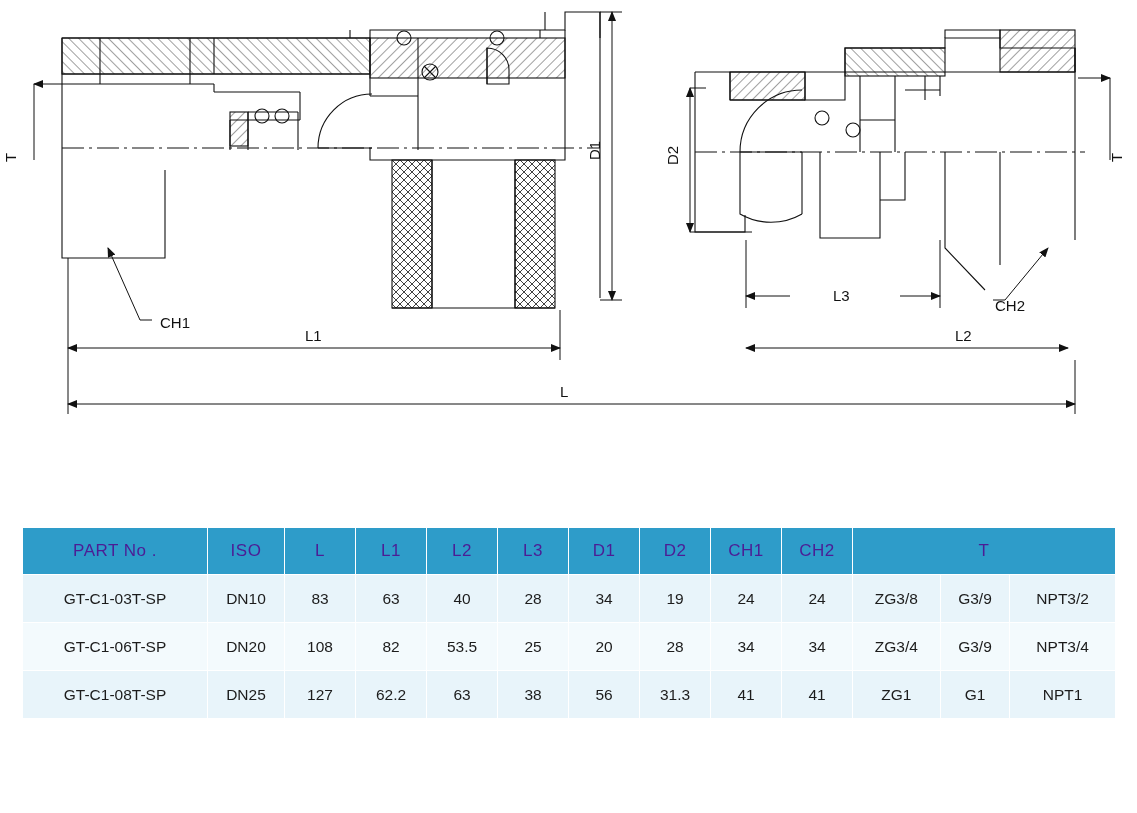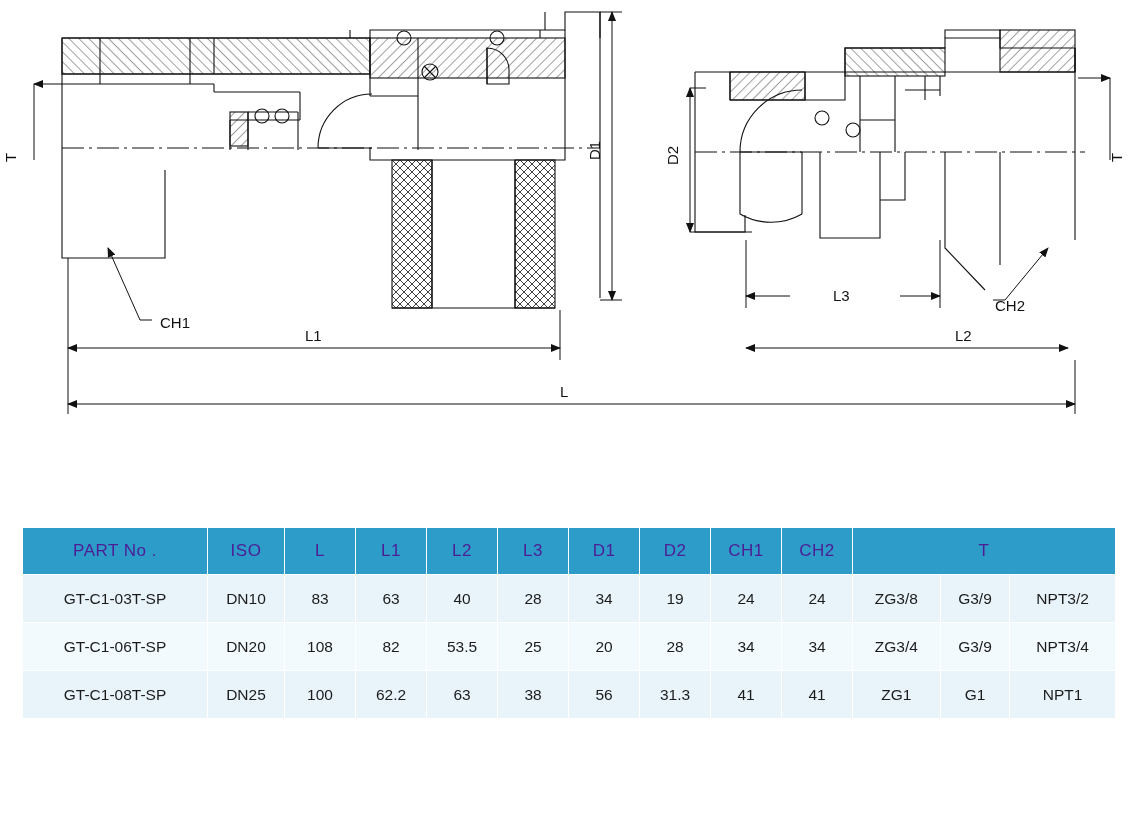--- a/index.html
+++ b/index.html
@@ -255,21 +255,21 @@
       <td>28</td>
       <td>34</td>
       <td>34</td>
       <td>ZG3/4</td>
       <td>G3/9</td>
       <td>NPT3/4</td>
     </tr>
     <tr>
       <td>GT-C1-08T-SP</td>
       <td>DN25</td>
-      <td>100</td>
+      <td>127</td>
       <td>62.2</td>
       <td>63</td>
       <td>38</td>
       <td>56</td>
       <td>31.3</td>
       <td>41</td>
       <td>41</td>
       <td>ZG1</td>
       <td>G1</td>
       <td>NPT1</td>

